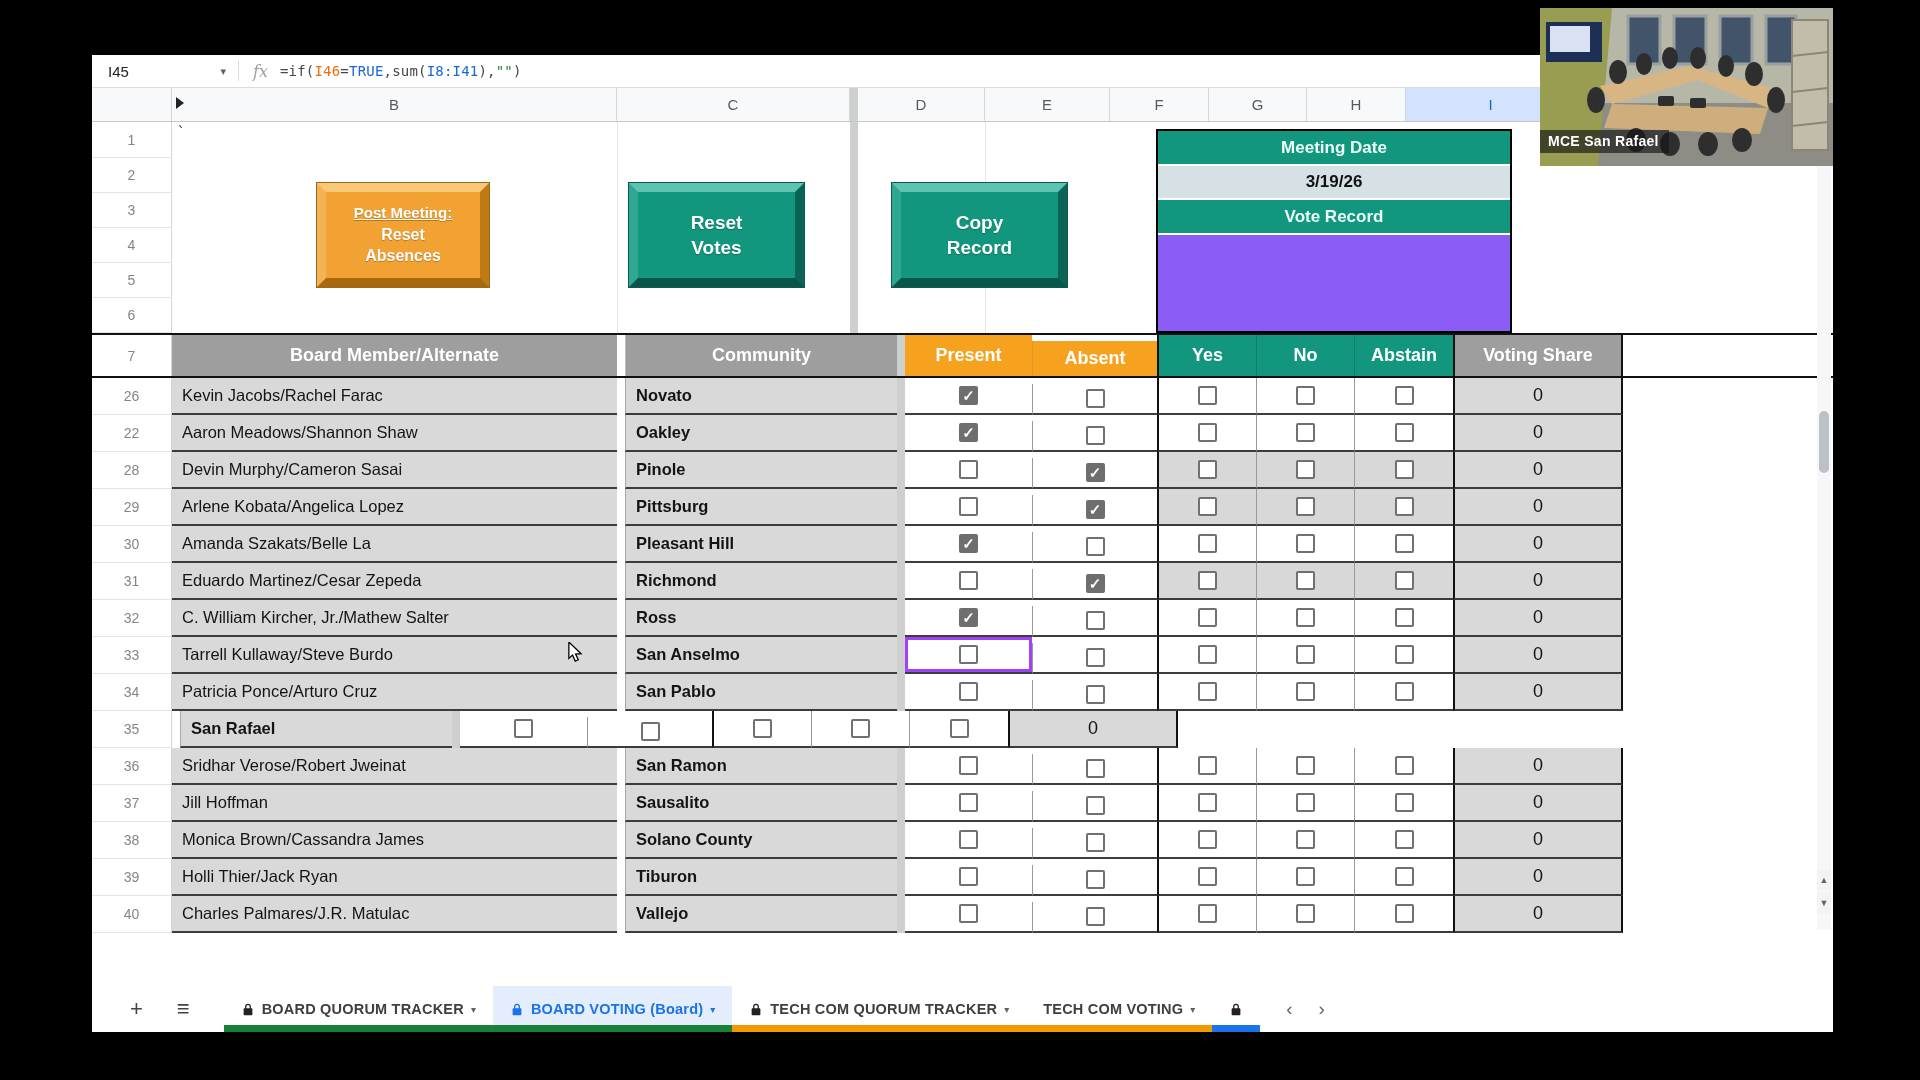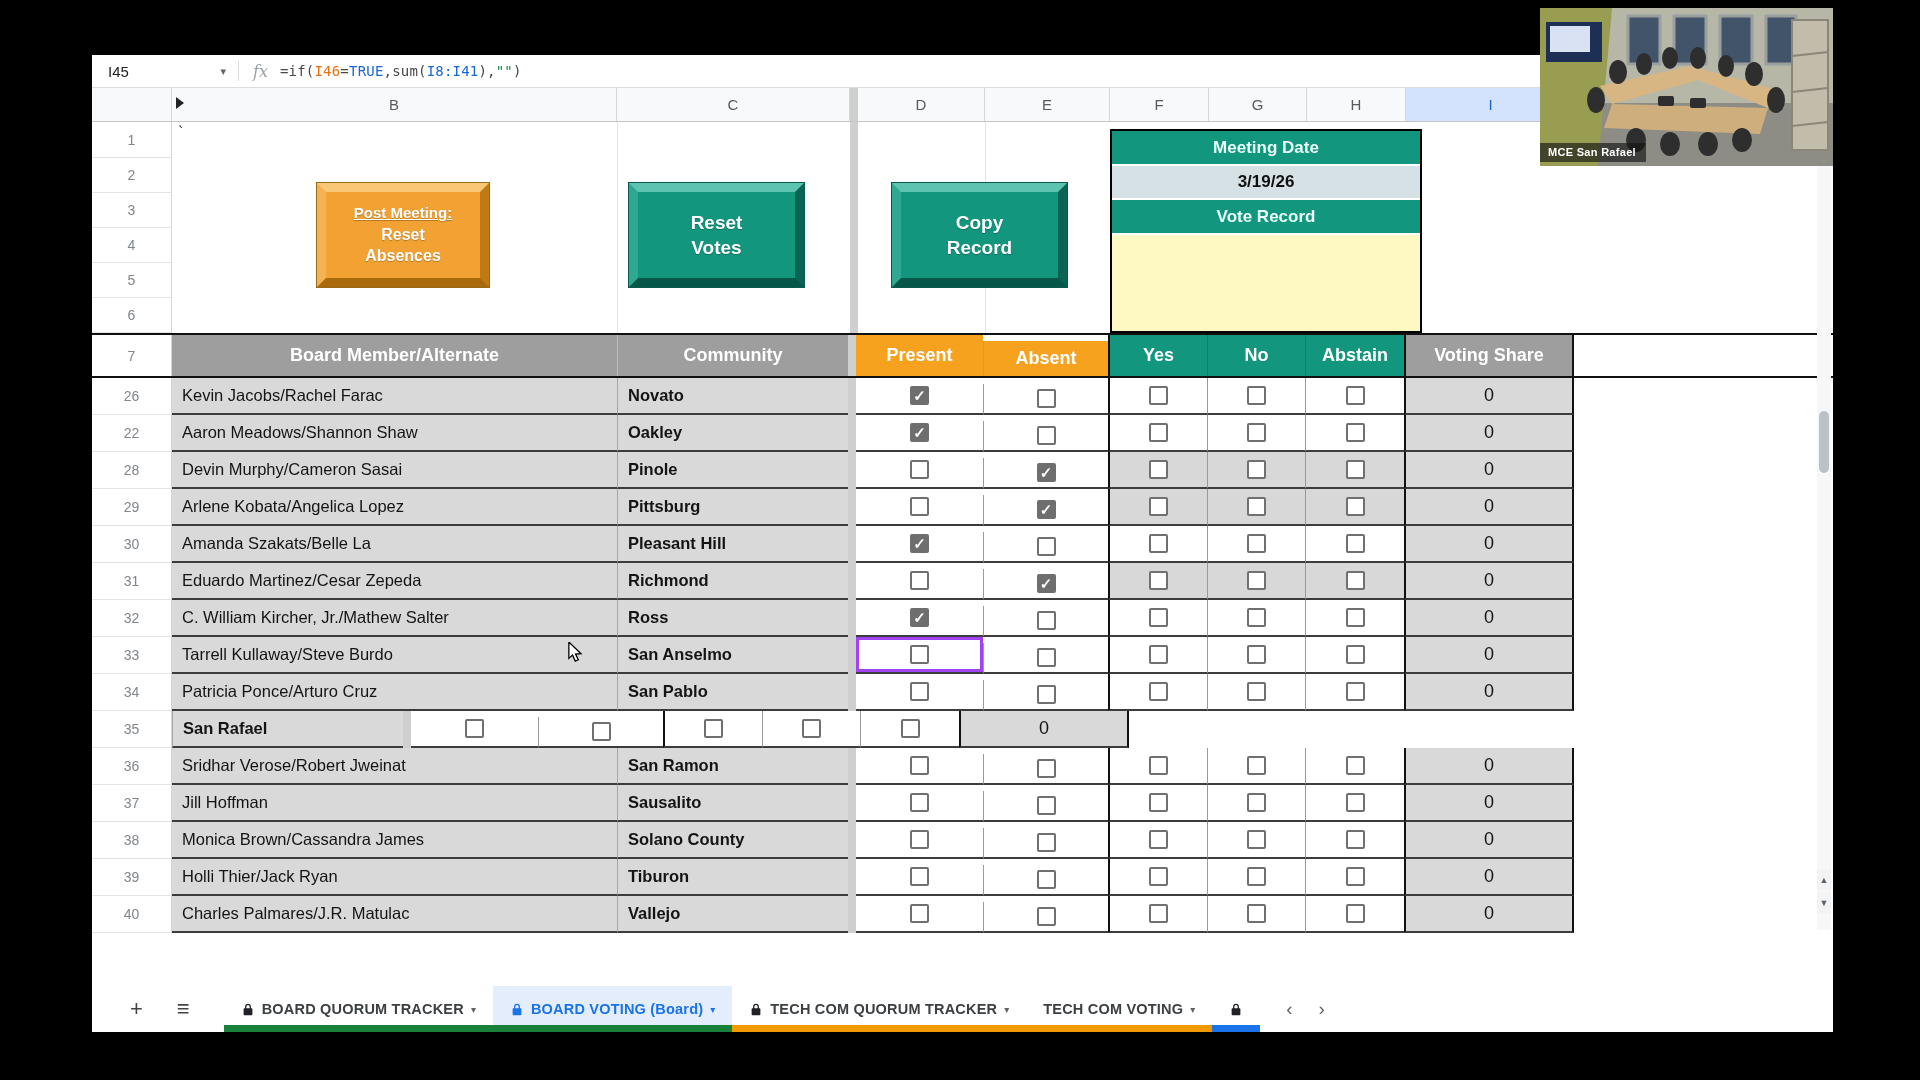--- a/index.html
+++ b/index.html
@@ -38,31 +38,31 @@
   
   .btn3d{position:absolute;box-sizing:border-box;display:flex;flex-direction:column;align-items:center;justify-content:center;
          text-align:center;color:#fff;font-weight:bold;cursor:pointer;}
   .btn-orange{background:#f2a233;border:9px solid;border-color:#f8c877 #c07a14 #a96a0e #f3b355;box-shadow:0 0 0 1px #9a6a16;}
   .btn-teal{background:#12967e;border:9px solid;border-color:#5cc4b1 #0a6355 #07564a #2ea893;box-shadow:0 0 0 1px #0b5a4d;}
   .btn-title{font-size:15px;text-decoration:underline;margin-bottom:3px;text-shadow:0 1px 1px rgba(0,0,0,.25);}
   .btn-line{font-size:16px;line-height:21px;text-shadow:0 1px 1px rgba(0,0,0,.25);}
   .btn-line.big{font-size:19px;line-height:25px;}
 
   
-  .mblock{position:absolute;left:1018px;top:7px;width:312px;height:204px;box-sizing:border-box;
-          border:2px solid #000;background:#fef9c3;display:flex;flex-direction:column;}
+  .mblock{position:absolute;left:1064px;top:7px;width:356px;height:204px;box-sizing:border-box;
+          border:2px solid #000;background:#8b5cf6;display:flex;flex-direction:column;}
   .mbar{background:#12967e;color:#eafff9;font-weight:bold;font-size:17px;display:flex;align-items:center;justify-content:center;
         height:33px;border-bottom:2px solid #fff;}
   .mdate{height:32px;display:flex;align-items:center;justify-content:center;font-weight:bold;font-size:17px;color:#111;
          background:#d5e1e5;border-bottom:2px solid #fff;}
 
   
   .hrow{display:flex;height:45px;border-top:2px solid #111;border-bottom:2px solid #111;box-sizing:border-box;font-weight:bold;color:#fff;}
   .hrow .cell{box-sizing:border-box;display:flex;align-items:center;justify-content:center;font-size:18px;}
-  .c-gut{width:80px;} .c-member{width:445px;} .c-comm{width:231px;} .c-div{width:8px;background:#cdd0ce;}
+  .c-gut{width:80px;} .c-member{width:445px;} .c-comm{width:272px;margin-left:8px;} .c-div{width:8px;background:#cdd0ce;}
   .c-present{width:127px;} .c-absent{width:125px;margin-top:6px;} .c-yes{width:99px;} .c-no{width:98px;} .c-abstain{width:99px;}
   .c-share{width:170px;} .c-fill{flex:1;background:#fff;}
   .hrow .c-gut{background:#fff;color:#80868b;font-weight:normal;font-size:14px;border-right:1px solid #d5d5d5;}
   .hrow .c-member,.hrow .c-comm,.hrow .c-share{background:#9e9e9e;}
   .hrow .c-present,.hrow .c-absent{background:#f6a21f;}
   .hrow .c-yes,.hrow .c-no,.hrow .c-abstain{background:#12967e;color:#ffffff;}
   .hrow .c-comm{border-left:1px solid #bdbdbd;}
   .hrow .c-absent{border-left:1px solid #e2952a;}
   .hrow .c-yes,.hrow .c-share{border-left:2px solid #111;}
   .hrow .c-no,.hrow .c-abstain{border-left:1px solid #0d7f6b;}
@@ -106,22 +106,22 @@
   .tnav{font-size:19px;color:#5f6368;margin-left:26px;cursor:pointer;}
 
   
   .vscroll{position:absolute;right:2px;top:66px;width:14px;bottom:100px;background:#f6f7f8;}
   .vthumb{position:absolute;left:2px;width:10px;top:290px;height:62px;background:#bdc1c6;border-radius:5px;}
   .varrows{position:absolute;right:2px;width:14px;top:815px;display:flex;flex-direction:column;gap:3px;}
   .varrow{height:20px;display:flex;align-items:center;justify-content:center;font-size:9px;color:#5f6368;background:#f1f3f4;cursor:pointer;}
 
   
   .webcam{position:absolute;left:1540px;top:8px;width:293px;height:158px;z-index:30;overflow:hidden;background:#777;}
-  .wc-label{position:absolute;left:0;bottom:4px;background:rgba(20,20,20,.65);color:#fff;font-weight:bold;
-            font-size:11px;padding:3px 10px 4px 8px;letter-spacing:.3px;}
+  .wc-label{position:absolute;left:0;bottom:13px;background:rgba(20,20,20,.65);color:#fff;font-weight:bold;
+            font-size:14px;padding:3px 10px 4px 8px;letter-spacing:.3px;}
 
   
   .cursor{position:absolute;left:567px;top:642px;z-index:40;}
 </style>
 </head>
 <body>
 
 <div class="stage">
   <div class="sheet">
 

